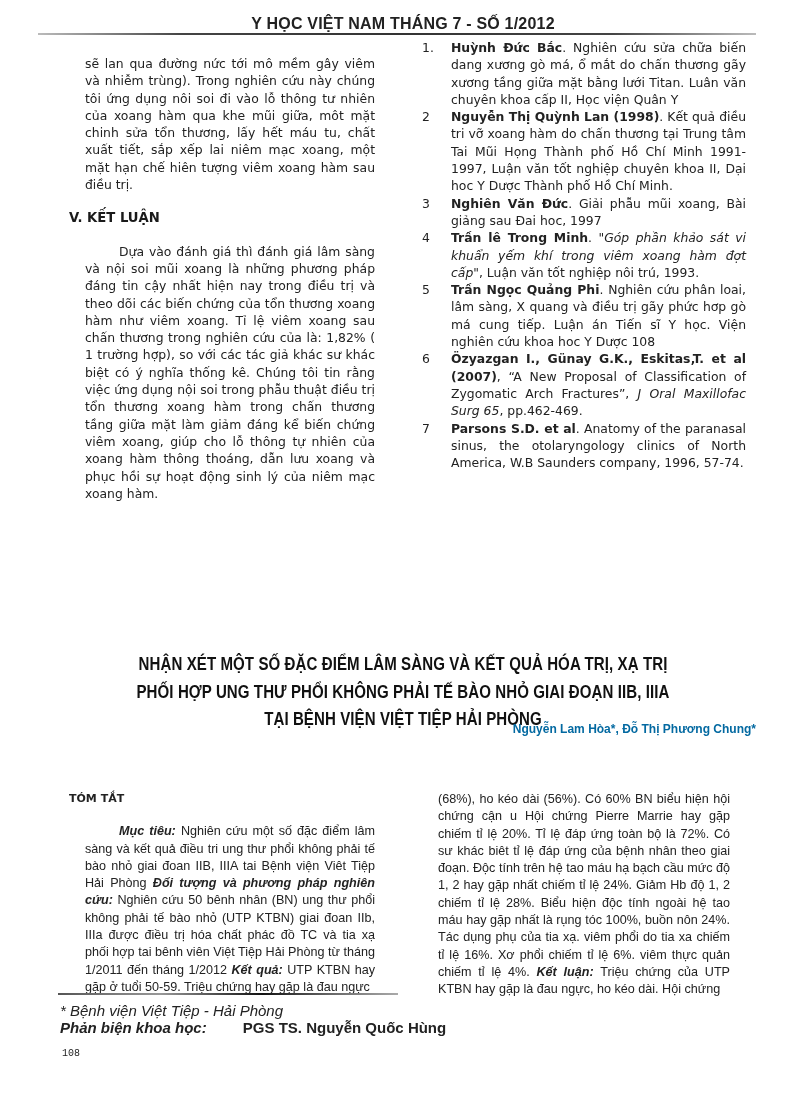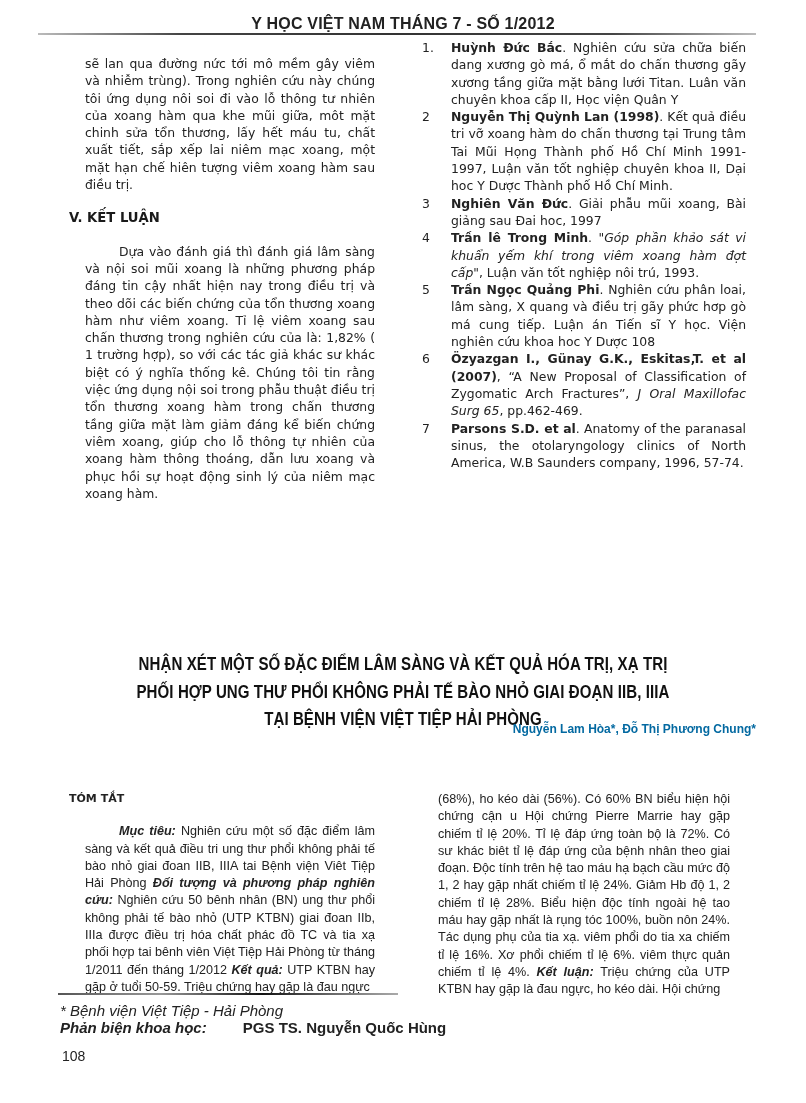--- a/index.html
+++ b/index.html
@@ -58,21 +58,21 @@
     position: absolute; top: 993px; left: 58px; width: 340px; height: 2px;
     background: linear-gradient(to right, #555 0%, #999 30%, #111 60%, #666 80%, #aaa 100%);
   }
   .footnotes { position: absolute; top: 1002px; left: 60px; font-family: "Liberation Sans", sans-serif; font-size: 15px; line-height: 17px; color: #222; }
   .footnotes .fn1 { font-style: italic; }
   .footnotes .fn2-label { font-style: italic; font-weight: bold; }
   .footnotes .fn2-value { font-weight: bold; margin-left: 32px; }
 
   .page-number {
     position: absolute; top: 1048px; left: 62px;
-    font-family: Liberation Sans, sans-serif; font-size: 14px; color: #222;
+    font-family: Liberation Mono, monospace; font-size: 10px; color: #222;
   }
 </style>
 </head>
 <body>
 
 <div class="page">
 
   <div class="running-head">Y HỌC VIỆT NAM THÁNG 7 - SỐ 1/2012</div>
   <div class="head-rule"></div>
 

